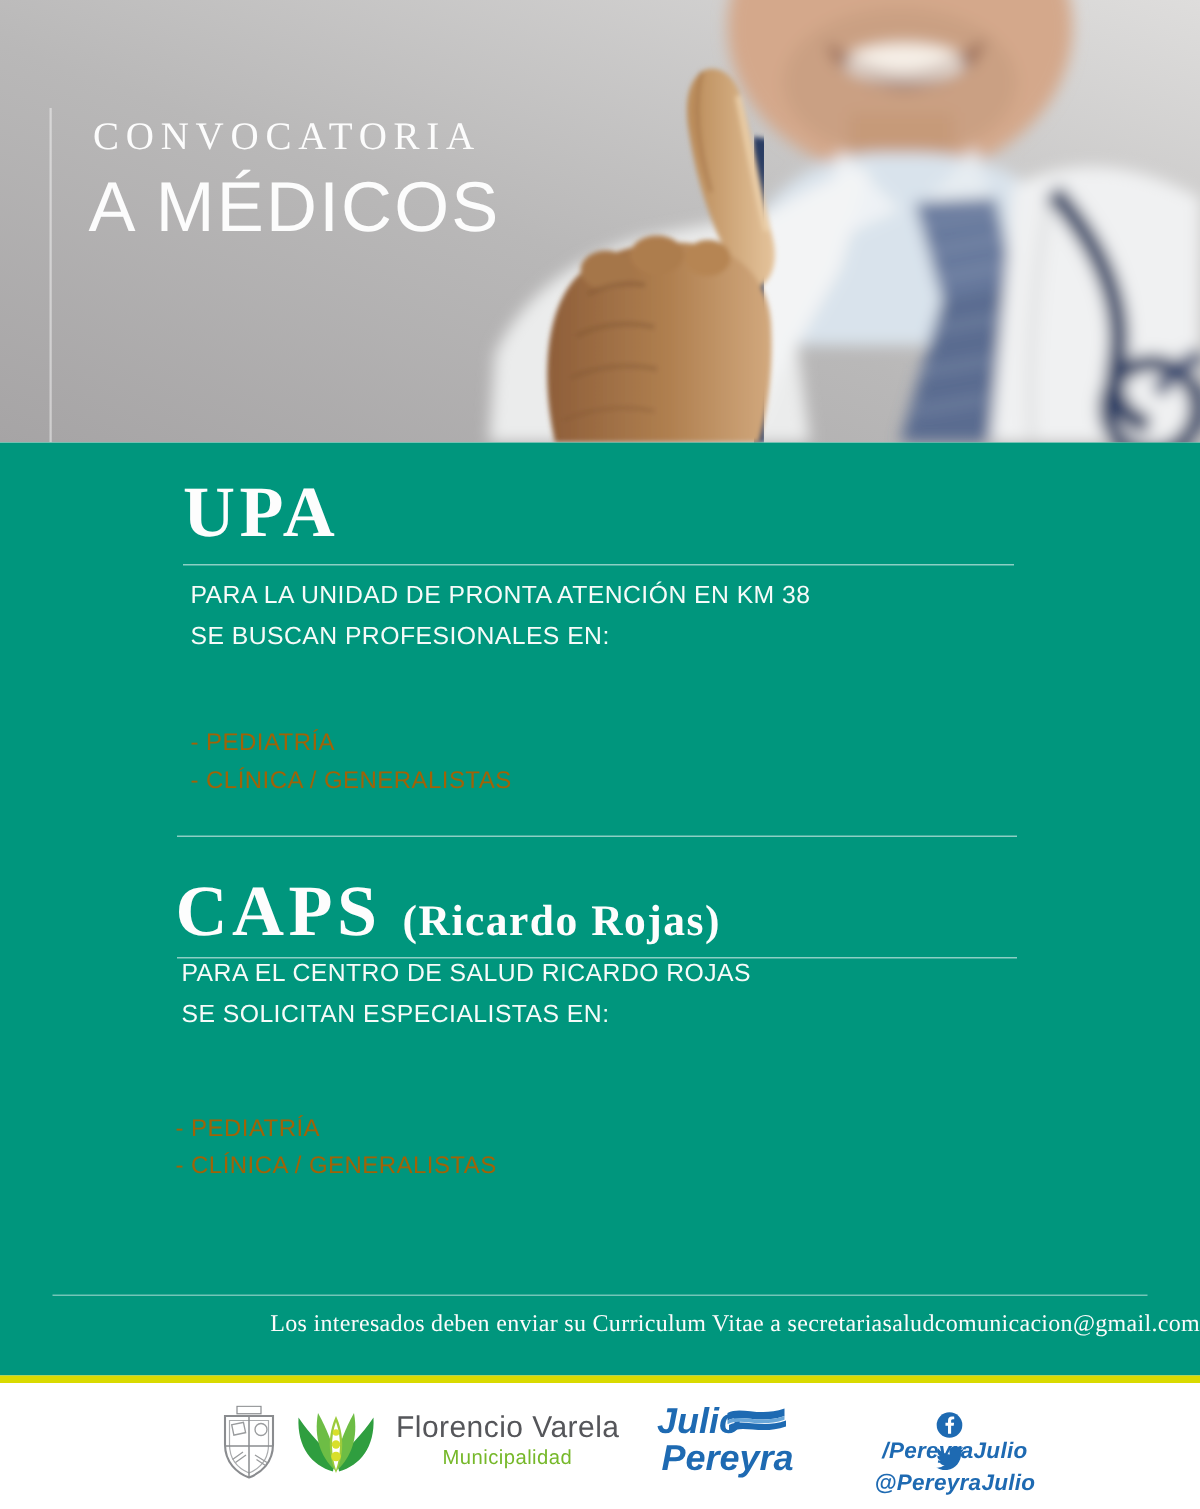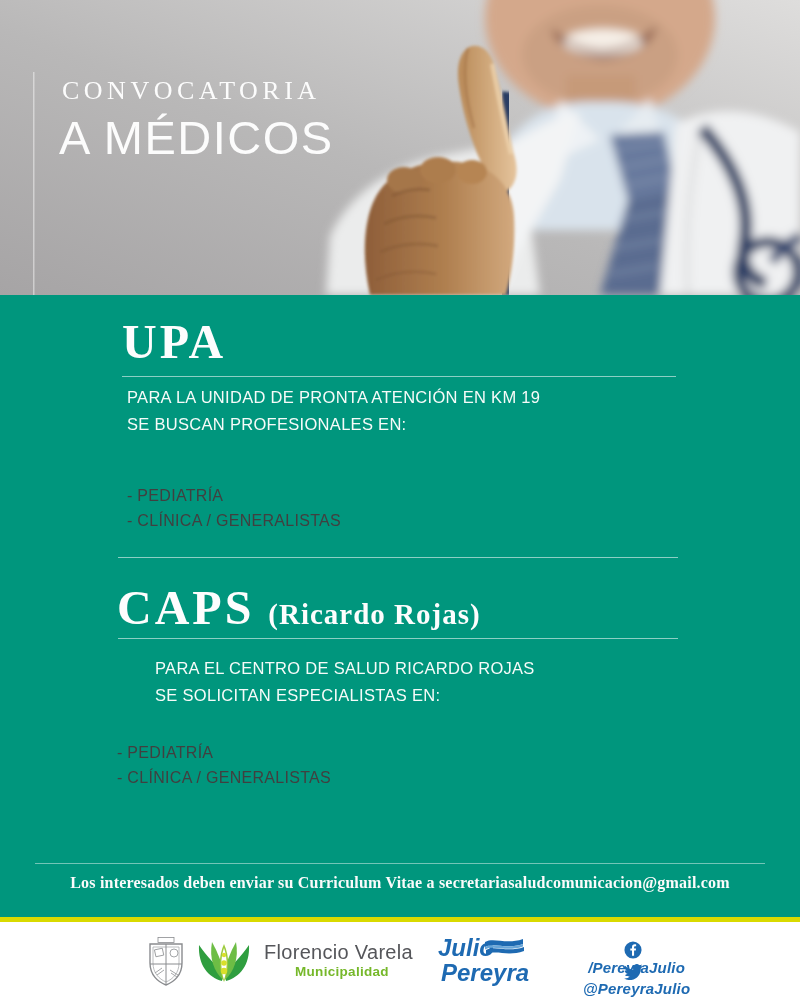--- a/index.html
+++ b/index.html
@@ -27,40 +27,39 @@
     font-weight:700;white-space:nowrap;line-height:1;
   }
   .sec-heading .h-main{font-size:48px;letter-spacing:3px;}
   .sec-heading .h-note{font-size:29px;letter-spacing:1px;margin-left:14px;text-align:center;}
   .rule{position:absolute;height:1px;background:rgba(255,255,255,0.55);}
   .desc{
     position:absolute;color:#f6fbf9;font-size:16.5px;line-height:27px;
     letter-spacing:0.3px;white-space:nowrap;
   }
   .items{
-    position:absolute;color:#404040;font-size:16px;line-height:25px;
+    position:absolute;color:#a16207;font-size:16px;line-height:25px;
     letter-spacing:0.3px;white-space:nowrap;
   }
   .contact-line{
-    position:absolute;left:0;top:874px;width:800px;text-align:center;
+    position:absolute;left:0;top:874px;width:800px;text-align:right;
     color:#fbfbfb;font-family:"Liberation Serif",serif;font-size:16px;
     letter-spacing:0.2px;
-    font-weight:bold;
   }
   
   .footer{position:absolute;left:0;top:922px;width:682px;height:84px;background:#ffffff;}
   .crest{position:absolute;left:147px;top:15px;}
   .plant{position:absolute;left:196px;top:15px;}
   .muni-name{
     position:absolute;left:264px;top:19px;color:#55565a;font-size:20px;
     letter-spacing:0.3px;white-space:nowrap;
   }
   .muni-sub{
     position:absolute;left:295px;top:42px;color:#76b82a;font-size:13.5px;
-    font-weight:700;letter-spacing:0.3px;white-space:nowrap;
+    font-weight:400;letter-spacing:0.3px;white-space:nowrap;
   }
   .jp{position:absolute;left:438px;top:14px;color:#1e6ab2;font-weight:700;font-style:italic;line-height:1;}
   .jp .jp1{font-size:24px;}
   .jp .jp2{font-size:24px;margin-top:1px;margin-left:3px;}
   .jp-flag{position:absolute;left:484px;top:15px;}
   .social{position:absolute;left:583px;top:19px;}
   .social-row{display:flex;align-items:center;height:20px;margin-bottom:3px;flex-direction:column;}
   .social-row .s-icon{width:19px;height:19px;margin-right:7px;display:flex;align-items:center;}
   .social-handle{
     color:#1e6ab2;font-size:15px;font-weight:700;font-style:italic;
@@ -146,34 +145,34 @@
     </div>
   </div>
 
   <div class="teal-panel"></div>
 
   <div class="sec-heading" style="left:122px;top:318px;">
     <span class="h-main">UPA</span><span class="h-note"></span>
   </div>
   <div class="rule" style="left:122px;top:376px;width:554px;"></div>
   <div class="desc" style="left:127px;top:384px;">
-    <div>PARA LA UNIDAD DE PRONTA ATENCIÓN EN KM 19</div>
+    <div>PARA LA UNIDAD DE PRONTA ATENCIÓN EN KM 38</div>
     <div>SE BUSCAN PROFESIONALES EN:</div>
   </div>
   <div class="items" style="left:127px;top:483px;">
     <div>- PEDIATRÍA</div>
     <div>- CLÍNICA / GENERALISTAS</div>
   </div>
   <div class="rule" style="left:118px;top:557px;width:560px;"></div>
 
   <div class="sec-heading" style="left:117px;top:584px;">
     <span class="h-main">CAPS</span><span class="h-note">(Ricardo Rojas)</span>
   </div>
   <div class="rule" style="left:118px;top:638px;width:560px;"></div>
-  <div class="desc" style="left:121px;top:655px;margin-left:34px;">
+  <div class="desc" style="left:121px;top:636px;">
     <div>PARA EL CENTRO DE SALUD RICARDO ROJAS</div>
     <div>SE SOLICITAN ESPECIALISTAS EN:</div>
   </div>
   <div class="items" style="left:117px;top:740px;">
     <div>- PEDIATRÍA</div>
     <div>- CLÍNICA / GENERALISTAS</div>
   </div>
 
   <div class="rule" style="left:35px;top:863px;width:730px;background:rgba(255,255,255,0.45);"></div>
   <div class="contact-line">Los interesados deben enviar su Curriculum Vitae a secretariasaludcomunicacion@gmail.com</div>

